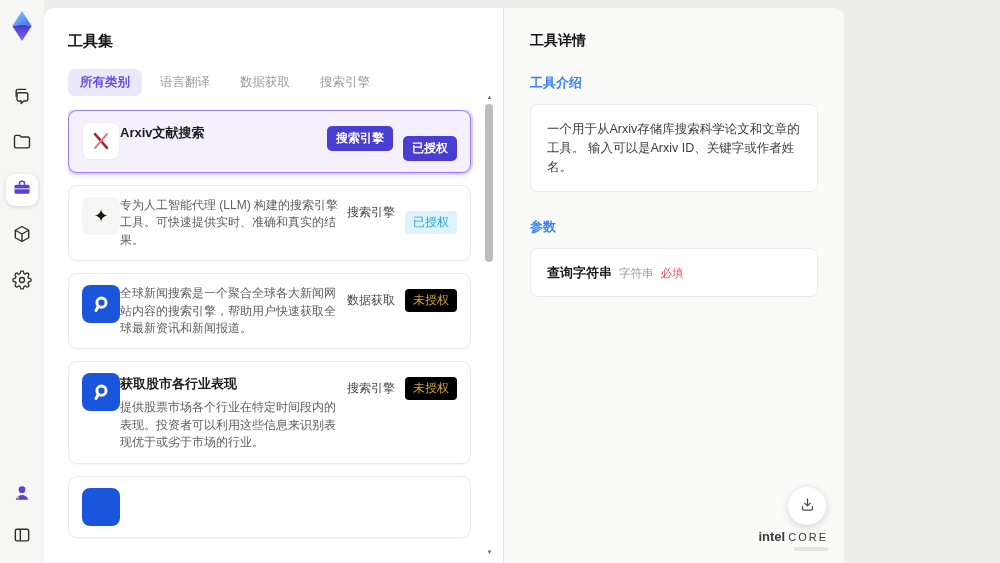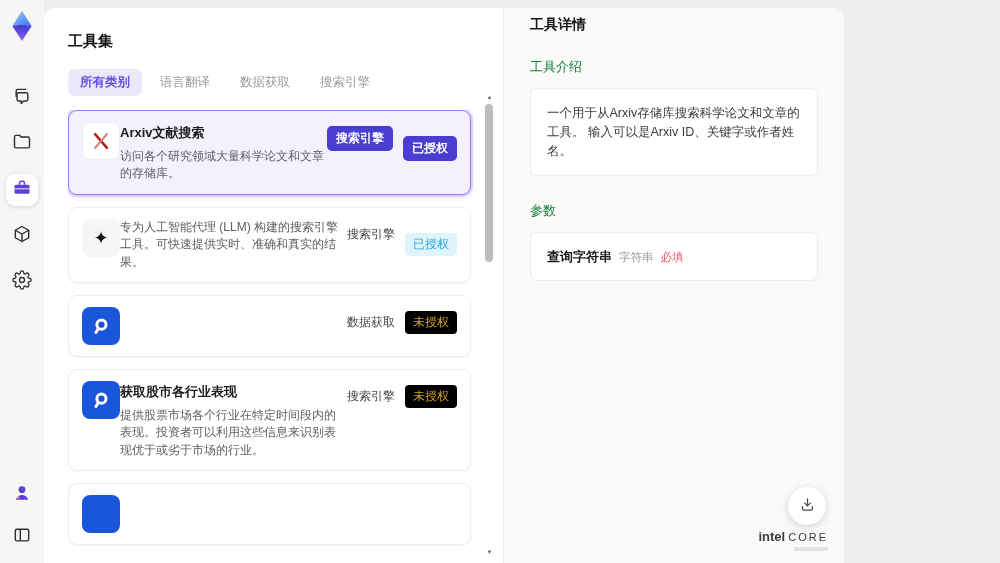--- a/index.html
+++ b/index.html
@@ -12,21 +12,21 @@
   .logo { width:30px; height:32px; margin-bottom:40px; cursor:pointer; }
   .nav { display:flex; flex-direction:column; gap:14px; align-items:center; }
   .nav-item { width:32px; height:32px; display:flex; align-items:center; justify-content:center; border-radius:9px; cursor:pointer; }
   .nav-item svg { width:20px; height:20px; }
   .nav-item.active { background:#ffffff; box-shadow:0 1px 4px rgba(0,0,0,.14); }
   .sidebar-bottom { margin-top:auto; display:flex; flex-direction:column; gap:10px; align-items:center; }
 
   
   .content { flex:1; display:flex; padding-top:8px; min-width:0; }
   .list-panel { width:460px; background:#ffffff; border-radius:10px 0 0 0; padding:18px 0 0 24px; position:relative; flex:none; border-right:1px solid #e7e7e5; }
-  .detail-panel { flex:1; background:#fafaf9; border-radius:0 10px 0 0; padding:2px 26px; position:relative; min-width:0; }
+  .detail-panel { flex:1; background:#fafaf9; border-radius:0 10px 0 0; padding:18px 26px; position:relative; min-width:0; }
 
   
   .page-title { font-size:15px; font-weight:bold; color:#141414; margin:6px 0 18px; }
   .tabs { display:flex; gap:6px; margin-bottom:14px; }
   .tab { font-size:12.5px; color:#9b9b9b; padding:5px 12px; border-radius:7px; cursor:pointer; white-space:nowrap; }
   .tab.active { background:#ece8fb; color:#6450e0; font-weight:bold; }
 
   .tool-list { display:flex; flex-direction:column; gap:12px; padding-right:32px; height:462px; overflow:hidden; }
   .tool-card { display:flex; gap:0; padding:11px 13px; background:#fff; border:1px solid #ececec; border-radius:9px; box-shadow:0 1px 2px rgba(0,0,0,.04); cursor:pointer; flex:none; }
   .tool-card.selected { background:#f5f0fe; border:1px solid #9a7bf2; box-shadow:0 0 0 2px #ddd2fb, 0 2px 6px rgba(110,80,224,.18); }
@@ -48,21 +48,21 @@
 
   
   .scrollbar { position:absolute; top:86px; bottom:8px; right:9px; width:9px; }
   .sb-arrow { position:absolute; left:1px; width:7px; text-align:center; font-size:6px; color:#6a6a6a; line-height:6px; cursor:pointer; }
   .sb-arrow.up { top:0; }
   .sb-arrow.down { bottom:0; }
   .sb-thumb { position:absolute; left:0; top:10px; width:8px; height:158px; background:#bdbdbd; border-radius:4px; cursor:pointer; }
 
   
   .detail-title { font-size:14px; font-weight:bold; color:#141414; margin:6px 0 24px; }
-  .section-heading { font-size:13px; font-weight:normal; color:#15803d; margin-bottom:12px; }
+  .section-heading { font-size:13px; font-weight:bold; color:#3b82f6; margin-bottom:12px; }
   .intro-box { background:#fff; border:1px solid #ececea; border-radius:7px; padding:15px 16px; font-size:12.5px; color:#3c3c3c; margin-bottom:26px; line-height:1.5; }
   .param-box { background:#fff; border:1px solid #ececea; border-radius:7px; padding:14px 16px; }
   .param-name { font-size:13px; font-weight:bold; color:#1c1c1c; }
   .param-type { font-size:11.5px; color:#9a9a9a; margin-left:7px; }
   .param-required { font-size:11.5px; color:#e25563; margin-left:7px; }
   .param-desc { font-size:12px; color:#555; margin-top:10px; }
 
   .fab { position:absolute; right:18px; bottom:38px; width:38px; height:38px; border-radius:50%; background:#fff; box-shadow:0 2px 8px rgba(0,0,0,.16); display:flex; align-items:center; justify-content:center; cursor:pointer; }
   .fab svg { width:17px; height:17px; }
   .intel-logo { position:absolute; right:16px; bottom:12px; text-align:right; line-height:1; }
@@ -170,21 +170,20 @@
       <div class="tool-list">
           <div class="tool-card selected">
     <div class="tool-icon icon-arxiv">
               <svg viewBox="0 0 24 24">
                 <path d="M5.5 4.5l13 15" stroke="#b31b1b" stroke-width="2.6" stroke-linecap="round" fill="none"></path>
                 <path d="M18.5 4.5l-13 15" stroke="#d97c7e" stroke-width="2.3" stroke-linecap="round" fill="none"></path>
               </svg>
             </div>
     <div class="tool-main">
       <div class="tool-title">Arxiv文献搜索</div>
-      <div class="tool-desc">访问各个研究领域大量科学论文和文章的存储库。</div>
     </div>
     <div class="tool-meta">
       <span class="cat">搜索引擎</span>
       <span class="badge auth">已授权</span>
     </div>
   </div>
           <div class="tool-card">
     <div class="tool-icon icon-tavily">
               <span class="star-glyph">✦</span>
             </div>
@@ -197,20 +196,21 @@
     </div>
   </div>
           <div class="tool-card">
     <div class="tool-icon icon-news">
               <svg viewBox="0 0 24 24">
                 <circle cx="12.5" cy="10.5" r="5" fill="none" stroke="#fff" stroke-width="3.2"></circle>
                 <path d="M8.5 15.5L6.5 19" stroke="#fff" stroke-width="3.2" stroke-linecap="round"></path>
               </svg>
             </div>
     <div class="tool-main">
+      <div class="tool-desc">全球新闻搜索是一个聚合全球各大新闻网站内容的搜索引擎，帮助用户快速获取全球最新资讯和新闻报道。</div>
     </div>
     <div class="tool-meta">
       <span class="cat">数据获取</span>
       <span class="badge unauth">未授权</span>
     </div>
   </div>
           <div class="tool-card">
     <div class="tool-icon icon-news">
               <svg viewBox="0 0 24 24">
                 <circle cx="12.5" cy="10.5" r="5" fill="none" stroke="#fff" stroke-width="3.2"></circle>

